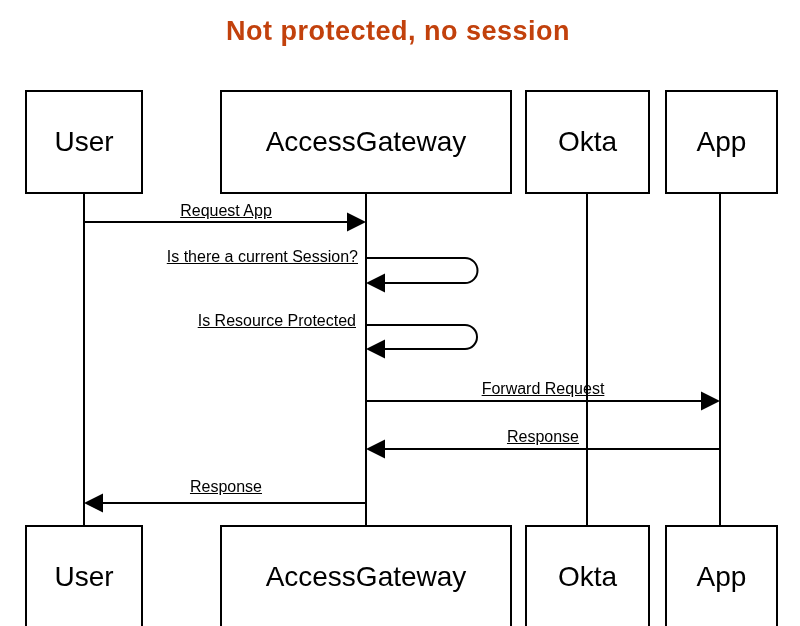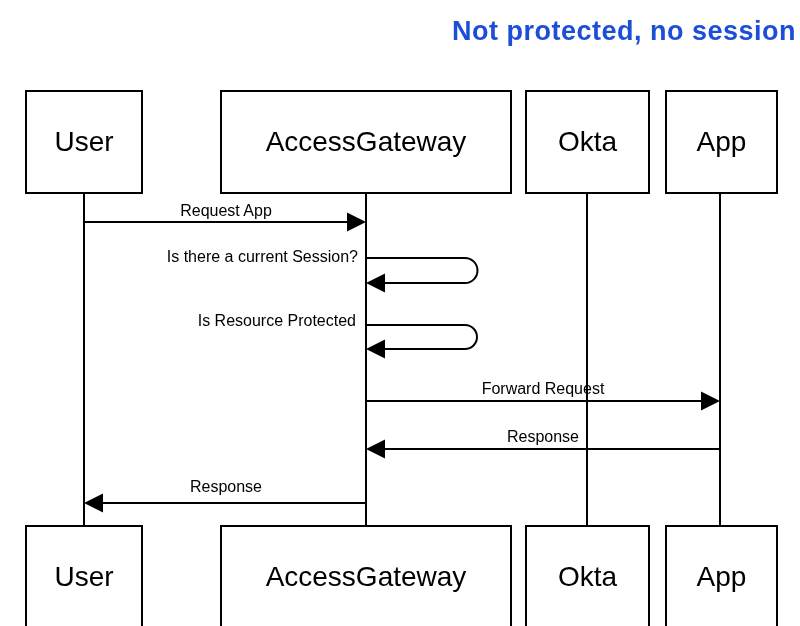--- a/index.html
+++ b/index.html
@@ -14,25 +14,25 @@
     height: 626px;
     background: #ffffff;
     overflow: hidden;
     color: #000000;
   }
   .diagram-title {
     position: absolute;
     top: 16px;
     left: 0;
     width: 796px;
-    text-align: right;
+    text-align: center;
     font-size: 27px;
     font-weight: bold;
     letter-spacing: 0.5px;
-    color: #1d4ed8;
+    color: #c2410c;
   }
   .pbox {
     position: absolute;
     box-sizing: border-box;
     height: 104px;
     border: 2px solid #000000;
     background: #ffffff;
     display: flex;
     align-items: center;
     justify-content: center;
@@ -55,20 +55,21 @@
     z-index: 2;
     pointer-events: none;
   }
   .msg-label {
     position: absolute;
     font-size: 16px;
     line-height: 18px;
     color: #000000;
     z-index: 4;
     white-space: nowrap;
+    text-decoration: underline;
   }
   .align-center { text-align: center; }
   .align-right  { text-align: right; }
 </style>
 </head>
 <body>
 
 <div class="canvas">
 
   <div class="diagram-title">Not protected, no session</div>

